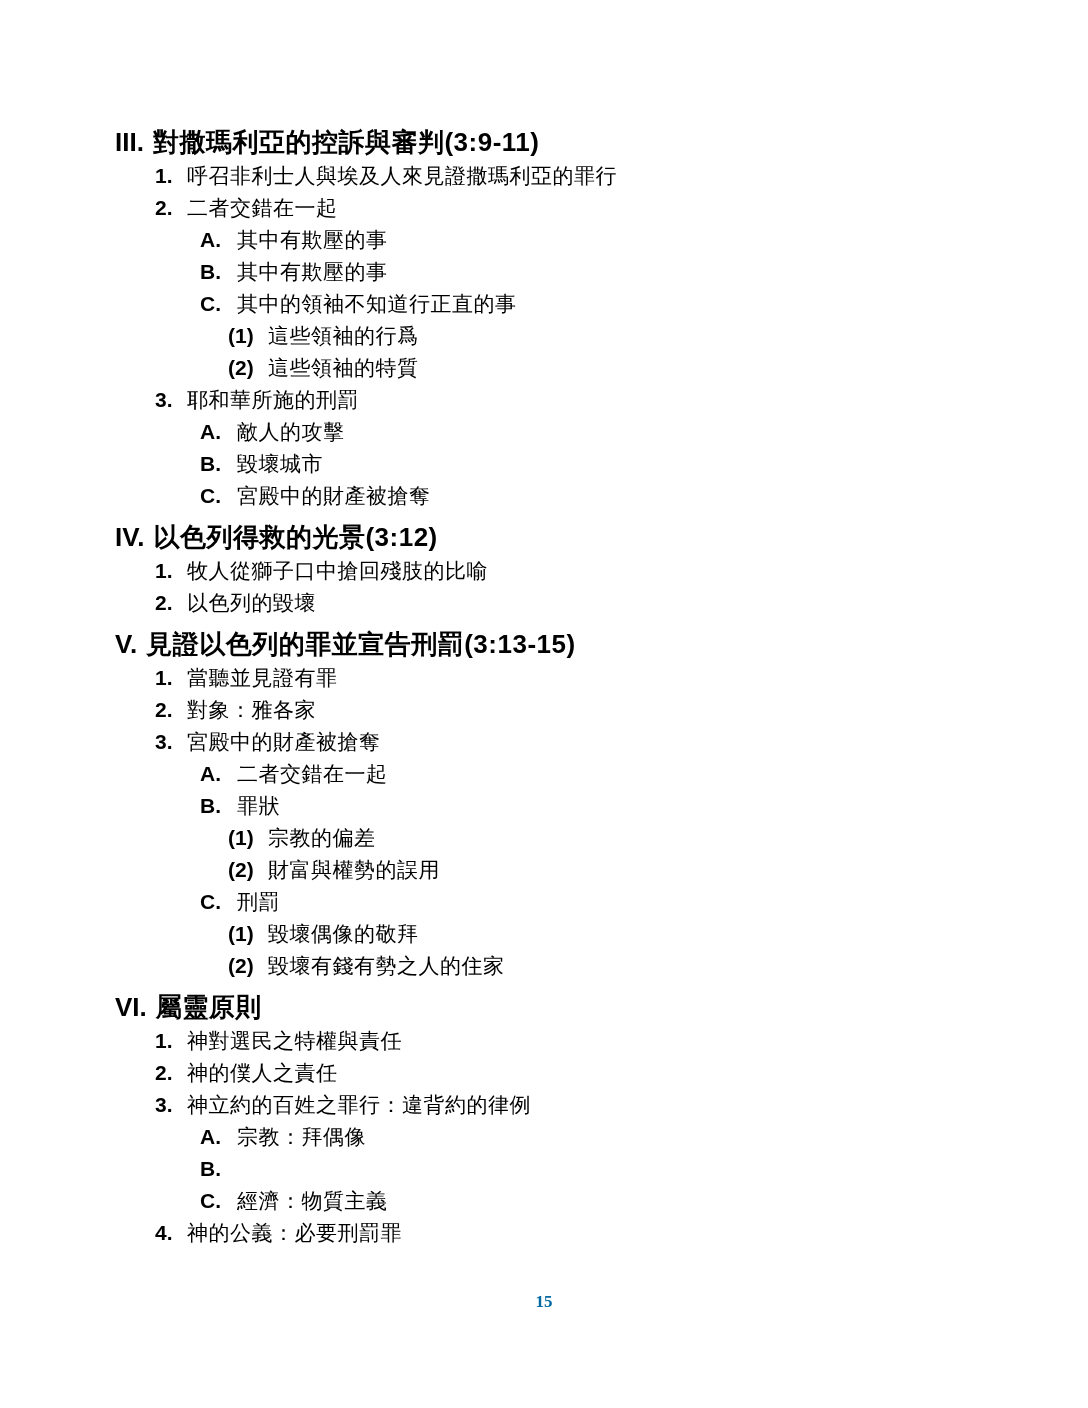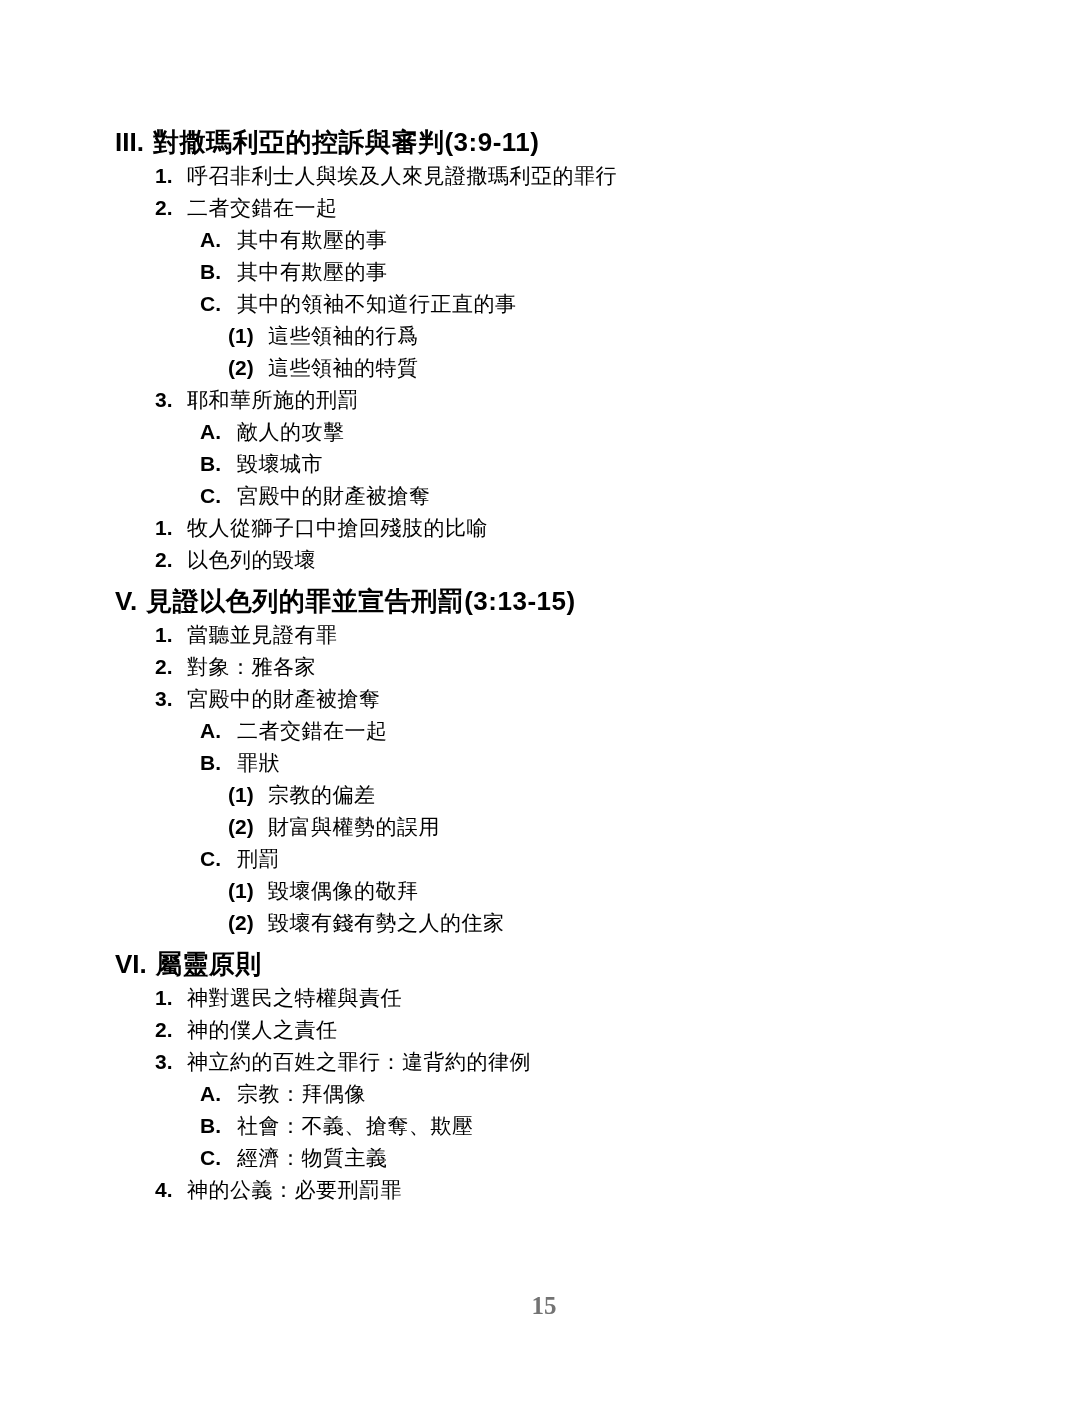--- a/index.html
+++ b/index.html
@@ -62,22 +62,22 @@
   .page-footer {
     position: absolute;
     left: 0;
     right: 0;
     top: 1292px;
     text-align: center;
   }
   .page-number {
     font-family: "Liberation Serif", serif;
     font-weight: bold;
-    font-size: 25px;
-    color: #737373;
+    font-size: 17px;
+    color: #0369a1;
   }
 </style>
 </head>
 <body>
 
 <div class="page">
   <main class="outline" id="outline">
       <div class="section-heading"><span class="heading-numeral">III.</span><span class="heading-title">對撒瑪利亞的控訴與審判</span><span class="heading-ref">(3:9-11)</span></div>
       <div class="item lvl1">
         <span class="label">1.</span>
@@ -116,20 +116,21 @@
         <span class="text">敵人的攻擊</span>
       </div>
       <div class="item lvl2">
         <span class="label">B.</span>
         <span class="text">毀壞城市</span>
       </div>
       <div class="item lvl2">
         <span class="label">C.</span>
         <span class="text">宮殿中的財產被搶奪</span>
       </div>
+      <div class="section-heading"><span class="heading-numeral">IV.</span><span class="heading-title">以色列得救的光景</span><span class="heading-ref">(3:12)</span></div>
       <div class="item lvl1">
         <span class="label">1.</span>
         <span class="text">牧人從獅子口中搶回殘肢的比喻</span>
       </div>
       <div class="item lvl1">
         <span class="label">2.</span>
         <span class="text">以色列的毀壞</span>
       </div>
       <div class="section-heading"><span class="heading-numeral">V.</span><span class="heading-title">見證以色列的罪並宣告刑罰</span><span class="heading-ref">(3:13-15)</span></div>
       <div class="item lvl1">
@@ -184,21 +185,20 @@
       <div class="item lvl1">
         <span class="label">3.</span>
         <span class="text">神立約的百姓之罪行：違背約的律例</span>
       </div>
       <div class="item lvl2">
         <span class="label">A.</span>
         <span class="text">宗教：拜偶像</span>
       </div>
       <div class="item lvl2">
         <span class="label">B.</span>
-        <span class="text">社會：不義、搶奪、欺壓</span>
       </div>
       <div class="item lvl2">
         <span class="label">C.</span>
         <span class="text">經濟：物質主義</span>
       </div>
       <div class="item lvl1">
         <span class="label">4.</span>
         <span class="text">神的公義：必要刑罰罪</span>
       </div>
     </main>

